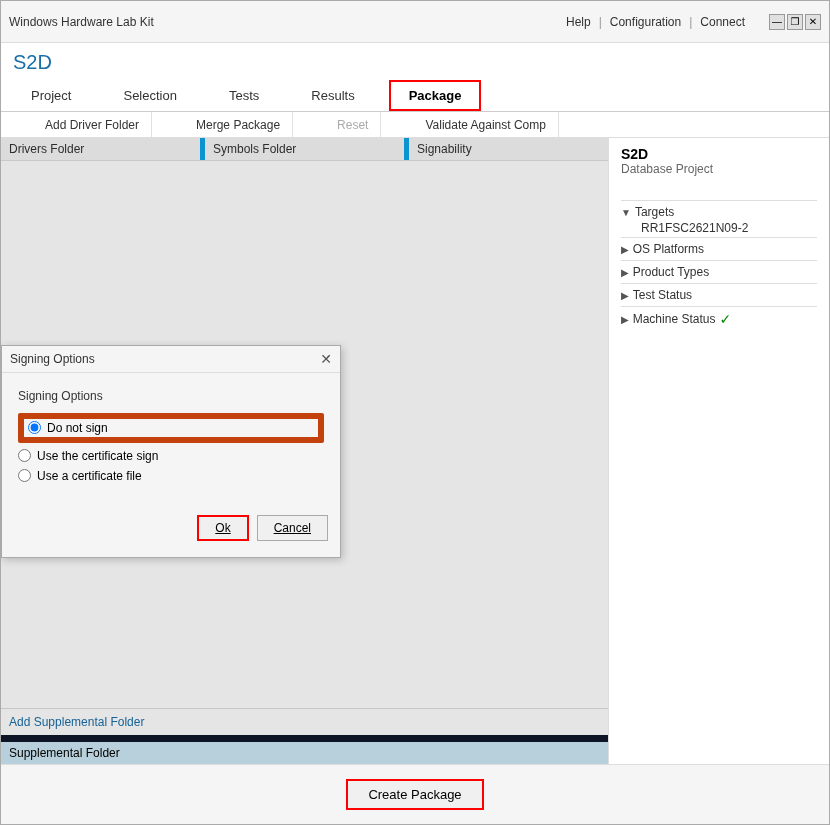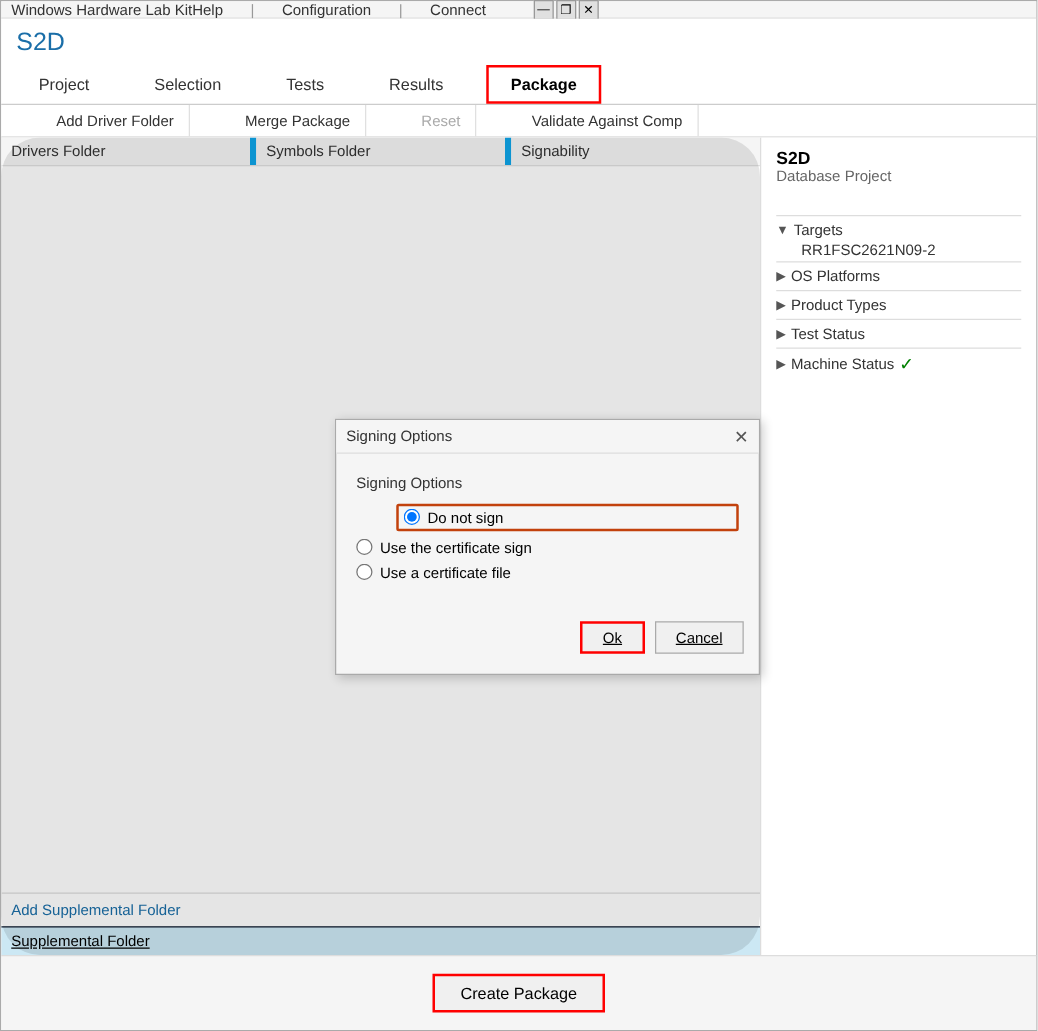--- a/index.html
+++ b/index.html
@@ -18,31 +18,31 @@
       border: 1px solid #aaa;
       display: flex;
       flex-direction: column;
     }
     .title-bar {
       background: #f5f5f5;
       border-bottom: 1px solid #ddd;
       padding: 0 8px;
       display: flex;
       align-items: center;
-      justify-content: flex-start;
-      height: 14px;
+      justify-content: space-between;
+      height: 42px;
     }
     .title-bar-left {
       font-size: 12px;
       color: #333;
     }
     .title-bar-right {
       display: flex;
       align-items: center;
-      gap: 22px;
+      gap: 8px;
     }
     .title-bar-right a {
       font-size: 12px;
       color: #333;
       text-decoration: none;
       cursor: pointer;
     }
     .separator { color: #999; font-size: 12px; }
     .win-controls {
       display: flex;
@@ -143,22 +143,21 @@
       padding: 6px 8px;
       font-size: 12px;
       color: #1a6ea8;
       cursor: pointer;
       display: block;
     }
     .supplemental-folder {
       padding: 4px 8px;
       font-size: 12px;
       background: #cce8f4;
-      border-top: 1px solid #0f172a;
-      text-decoration: underline;
+      border-top: 7px solid #0f172a;
     }
     .right-panel {
       width: 220px;
       padding: 8px 12px;
       background: #fff;
       font-size: 12px;
     }
     .right-title {
       font-weight: bold;
       font-size: 14px;
@@ -212,23 +211,22 @@
       cursor: pointer;
       color: #000;
     }
     
     .modal-overlay {
       position: absolute;
       top: 0; left: 0; right: 0; bottom: 0;
       background: rgba(0,0,0,0.1);
       display: flex;
       align-items: center;
-      justify-content: flex-end;
+      justify-content: flex-start;
       z-index: 100;
-      border-radius: 31px;
     }
     .modal {
       background: #f5f5f5;
       border: 1px solid #aaa;
       width: 340px;
       box-shadow: 2px 2px 8px rgba(0,0,0,0.2);
       position: relative;
     }
     .modal-titlebar {
       background: #f5f5f5;
@@ -262,24 +260,23 @@
       display: flex;
       align-items: center;
       gap: 6px;
       margin-bottom: 6px;
       font-size: 12px;
     }
     .radio-option input[type=radio] {
       margin: 0;
     }
     .radio-option.highlighted {
-      border: 2px solid #c2410c;
+      border: 6px solid #c2410c;
       padding: 2px 4px;
       border-radius: 2px;
-      margin-left: 32px;
     }
     .modal-footer {
       padding: 10px 12px 16px 16px;
       display: flex;
       justify-content: flex-end;
       gap: 8px;
       text-decoration: underline;
     }
     .modal-ok-btn {
       padding: 4px 16px;

